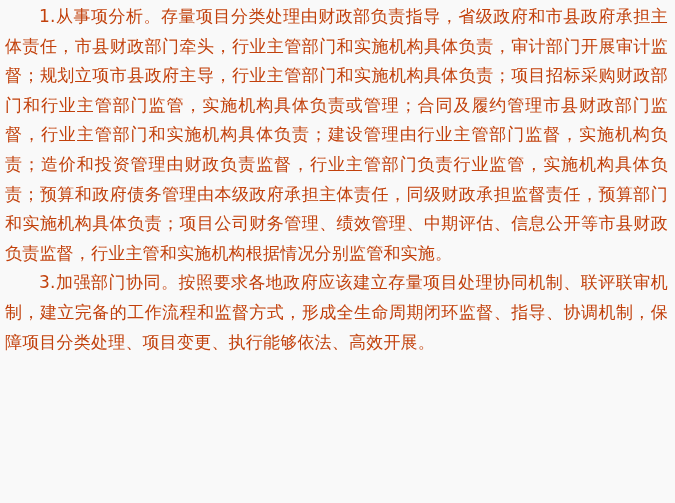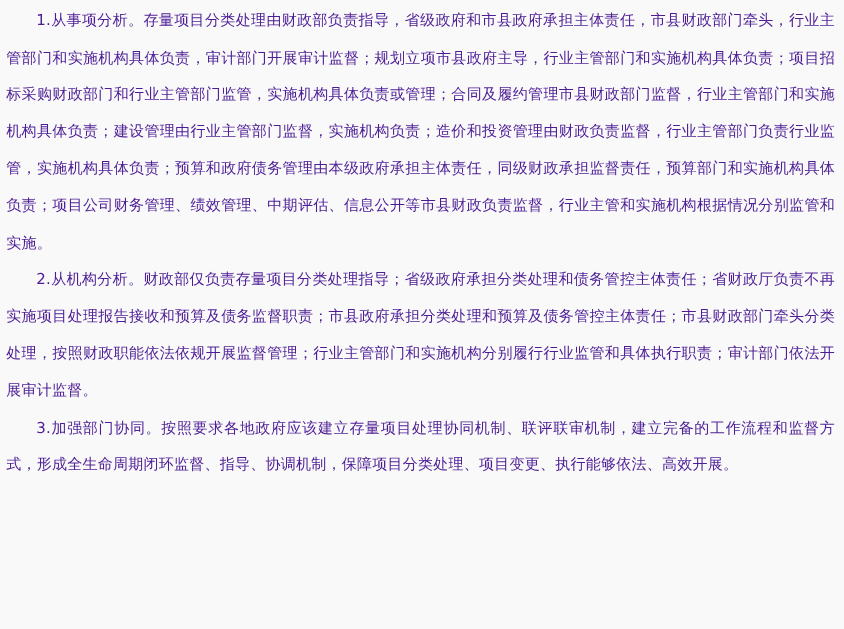--- a/index.html
+++ b/index.html
@@ -9,30 +9,29 @@
     font-family: "DejaVu Sans", "Liberation Sans", sans-serif;
   }
   .document-page {
     width: 675px;
     height: 503px;
     background: #f9f9f9;
     padding: 2px 7px 4px 5px;
     overflow: hidden;
   }
   .doc-paragraph {
-    font-size: 12px;
+    font-size: 17px;
     line-height: 29.6px;
-    color: #4c1d95;
+    color: #c2410c;
     text-indent: 2em;
     text-align: justify;
     text-justify: inter-ideograph;
     letter-spacing: 0.2px;
     word-break: break-all;
   }
 </style>
 </head>
 <body>
 
 <div class="document-page">
   <p class="doc-paragraph">1.从事项分析。存量项目分类处理由财政部负责指导，省级政府和市县政府承担主体责任，市县财政部门牵头，行业主管部门和实施机构具体负责，审计部门开展审计监督；规划立项市县政府主导，行业主管部门和实施机构具体负责；项目招标采购财政部门和行业主管部门监管，实施机构具体负责或管理；合同及履约管理市县财政部门监督，行业主管部门和实施机构具体负责；建设管理由行业主管部门监督，实施机构负责；造价和投资管理由财政负责监督，行业主管部门负责行业监管，实施机构具体负责；预算和政府债务管理由本级政府承担主体责任，同级财政承担监督责任，预算部门和实施机构具体负责；项目公司财务管理、绩效管理、中期评估、信息公开等市县财政负责监督，行业主管和实施机构根据情况分别监管和实施。</p>
-  <p class="doc-paragraph">2.从机构分析。财政部仅负责存量项目分类处理指导；省级政府承担分类处理和债务管控主体责任；省财政厅负责不再实施项目处理报告接收和预算及债务监督职责；市县政府承担分类处理和预算及债务管控主体责任；市县财政部门牵头分类处理，按照财政职能依法依规开展监督管理；行业主管部门和实施机构分别履行行业监管和具体执行职责；审计部门依法开展审计监督。</p>
   <p class="doc-paragraph">3.加强部门协同。按照要求各地政府应该建立存量项目处理协同机制、联评联审机制，建立完备的工作流程和监督方式，形成全生命周期闭环监督、指导、协调机制，保障项目分类处理、项目变更、执行能够依法、高效开展。</p>
 </div>
 
 </body></html>

